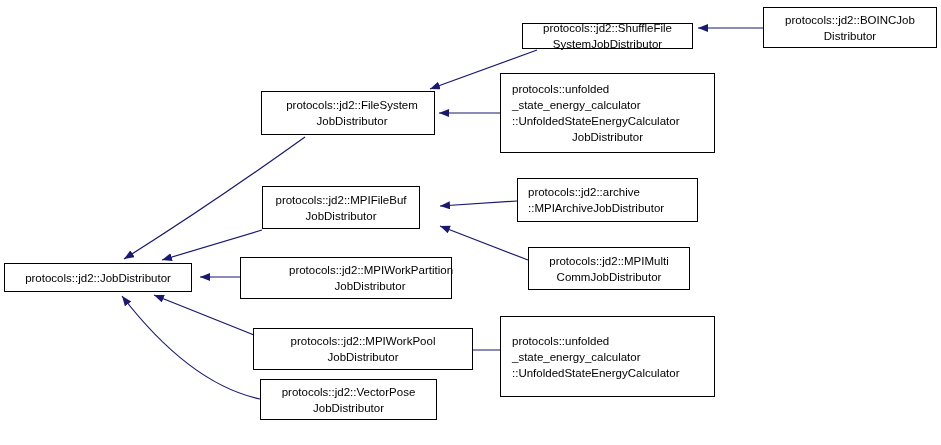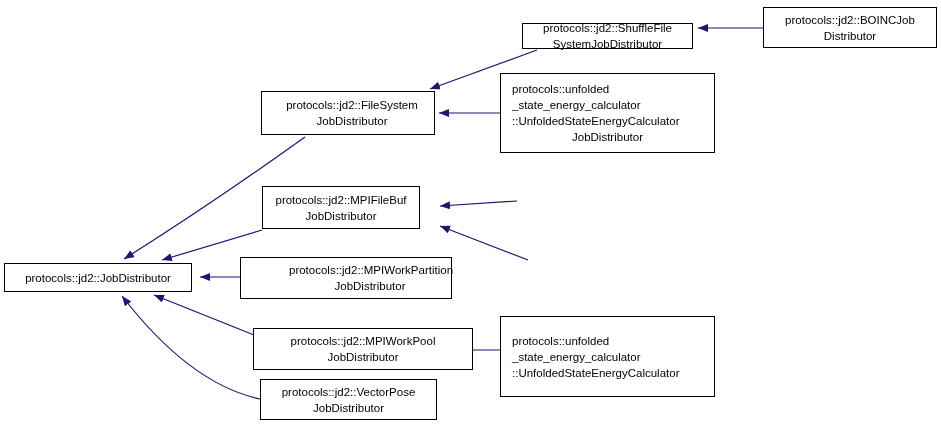--- a/index.html
+++ b/index.html
@@ -110,21 +110,29 @@
 _state_energy_calculator
 ::UnfoldedStateEnergyCalculator</span>
     <span class="lbl tail">JobDistributor</span>
   </div>
 
   <div class="node" style="left:262px; top:186px; width:158px; height:43px;">
     <span class="lbl">protocols::jd2::MPIFileBuf
 JobDistributor</span>
   </div>
 
+  <div class="node" style="left:517px; top:178px; width:181px; height:44px;">
+    <span class="lbl left">protocols::jd2::archive
+::MPIArchiveJobDistributor</span>
+  </div>
 
+  <div class="node" style="left:528px; top:247px; width:162px; height:43px;">
+    <span class="lbl">protocols::jd2::MPIMulti
+CommJobDistributor</span>
+  </div>
 
   <div class="node" style="left:240px; top:257px; width:212px; height:42px;padding-left:48px;">
     <span class="lbl">protocols::jd2::MPIWorkPartition
 JobDistributor</span>
   </div>
 
   <div class="node" style="left:253px; top:328px; width:220px; height:42px;">
     <span class="lbl">protocols::jd2::MPIWorkPool
 JobDistributor</span>
   </div>

